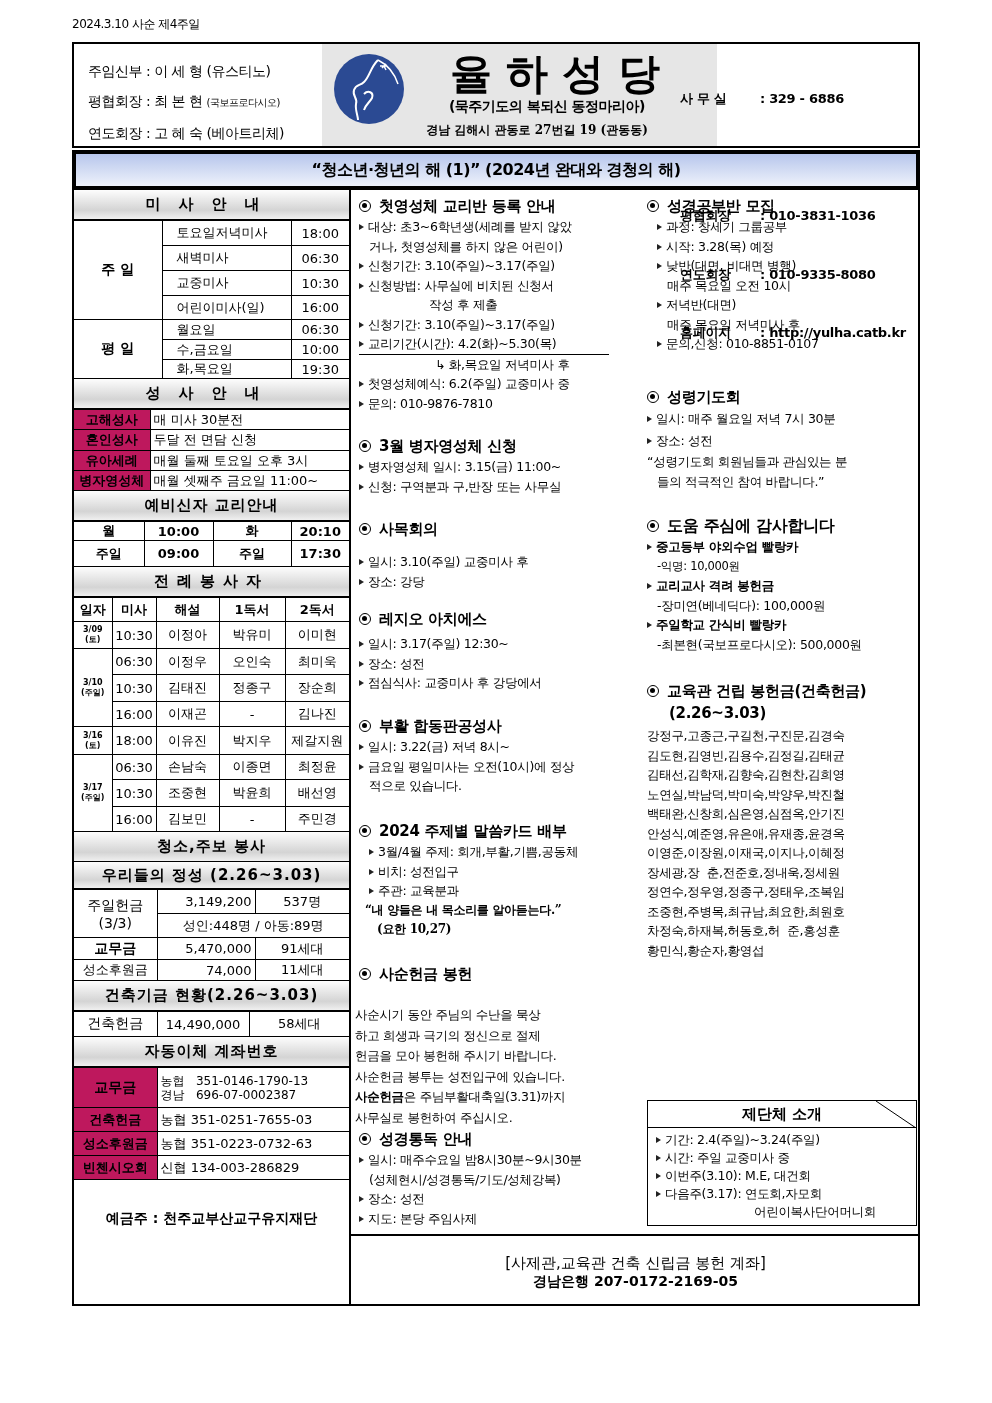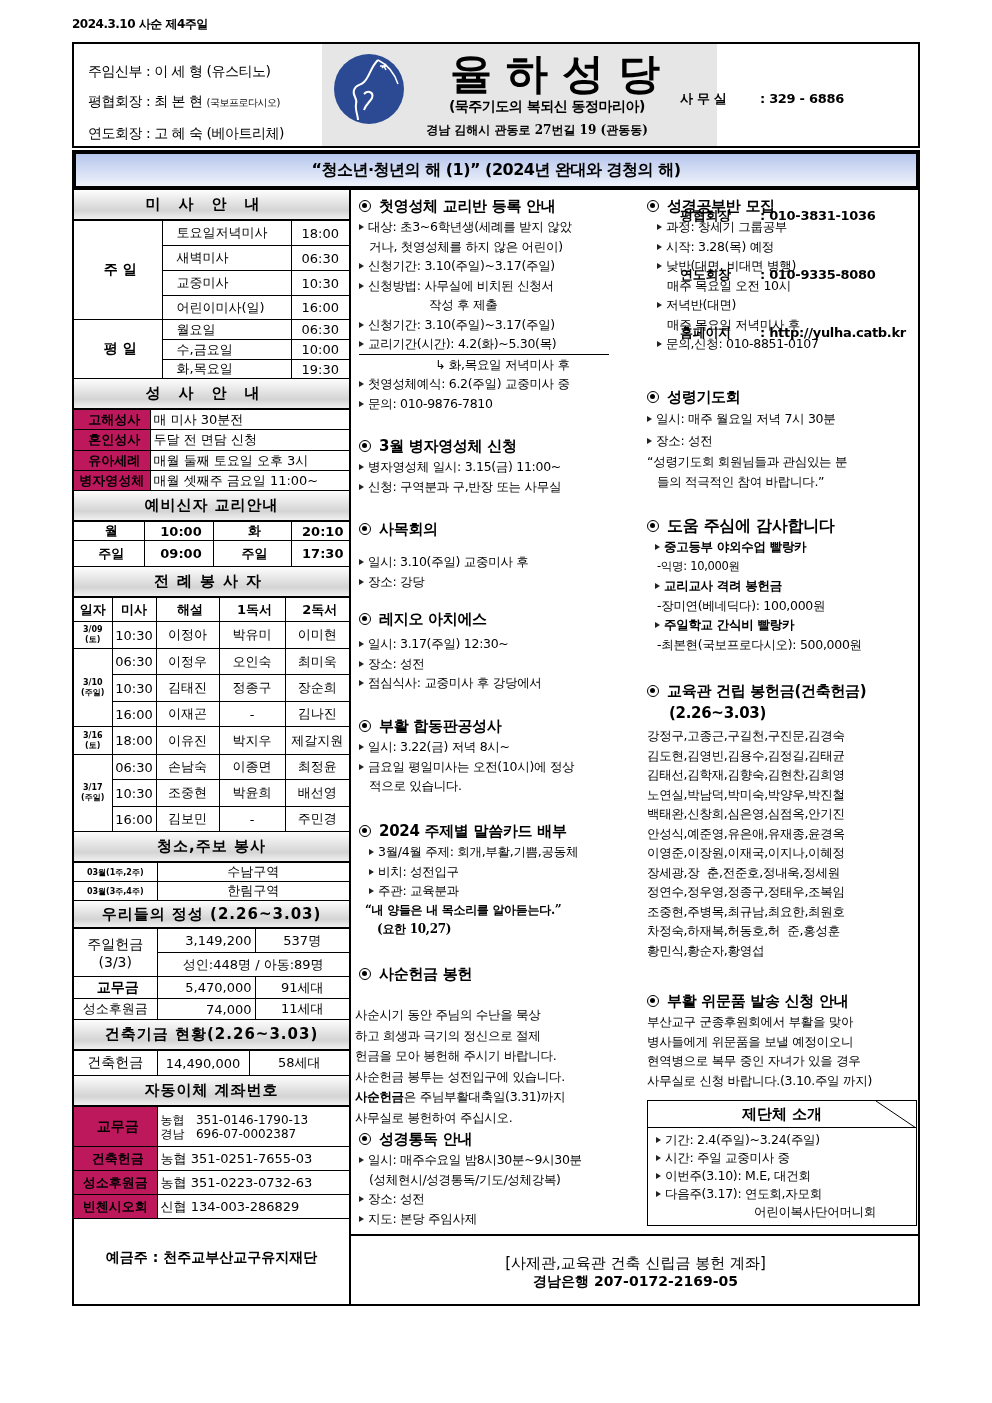--- a/index.html
+++ b/index.html
@@ -1,19 +1,19 @@
 <!DOCTYPE html>
 <html><head>
 <meta charset="utf-8">
 <style>
   * { box-sizing: border-box; margin: 0; padding: 0; }
   html, body { width: 992px; height: 1403px; background: #fff; }
   body { font-family: "DejaVu Sans", "Liberation Sans", sans-serif; color: #000; position: relative; overflow: hidden; }
 
-  .topline { position: absolute; left: 72px; top: 16px; font-size: 12px; font-weight: bold; letter-spacing: -0.5px; }
+  .topline { position: absolute; left: 72px; top: 16px; font-size: 12px; font-weight: normal; letter-spacing: -0.5px; }
 
   
   .header { position: absolute; left: 72px; top: 42px; width: 848px; height: 106px; border: 2px solid #000; background: #fff; }
   .hdr-left { position: absolute; left: 14px; top: 12px; font-size: 14px; line-height: 30px; letter-spacing: -0.5px; }
   .hdr-left .small { font-size: 10px; }
   .hdr-center { position: absolute; left: 248px; top: 0; width: 395px; height: 102px; background: #e6e6e6; }
   .logo { position: absolute; left: 12px; top: 10px; width: 70px; height: 70px; border-radius: 50%; background: #2b4a93; overflow: hidden; }
   .logo svg { width: 70px; height: 70px; }
   .church-name { position: absolute; left: 95px; top: 4px; width: 290px; text-align: center; font-size: 42px; font-weight: bold; letter-spacing: 14px; line-height: 52px; }
   .church-sub { position: absolute; left: 60px; top: 54px; width: 330px; text-align: center; font-size: 14px; font-weight: bold; letter-spacing: -0.5px; }
@@ -36,21 +36,21 @@
 
   
   .sechead { height: 30px; background: linear-gradient(#fdfdfd, #d4d4d4 70%, #f0f0f0); border-bottom: 1px solid #000; display: flex; align-items: center; justify-content: center; font-weight: bold; font-size: 15px; letter-spacing: 1px; }
   .sechead.spaced { letter-spacing: 18px; }
   table { border-collapse: collapse; width: 100%; }
   td { border: 1px solid #000; font-size: 13px; padding: 0 3px; white-space: nowrap; }
   tr td:first-child { border-left: none; }
   tr td:last-child { border-right: none; }
   .c { text-align: center; }
   .r { text-align: right; }
-  .b { font-weight: bold; padding-left: 8px; }
+  .b { font-weight: bold; }
   .gray { background: #be185d; }
   .tiny { font-size: 8px; font-weight: bold; line-height: 10px; }
   .xs { font-size: 8px; font-weight: bold; }
 
   
   .blk { position: absolute; left: 6px; }
   .blk-title { font-size: 15px; font-weight: bold; line-height: 22px; white-space: nowrap; letter-spacing: -0.3px; }
   .bullet-c { display: inline-block; width: 12px; height: 12px; border: 1.5px solid #000; border-radius: 50%; position: relative; margin-right: 8px; vertical-align: -1px; }
   .bullet-c::after { content: ""; position: absolute; left: 2px; top: 2px; width: 5px; height: 5px; border-radius: 50%; background: #000; }
   .ln { font-size: 12.5px; line-height: 19.5px; white-space: nowrap; letter-spacing: -0.3px; }
@@ -239,32 +239,20 @@
       <tr style="height:25px">
             <td class="c" style="padding:0">16:00</td>
             <td class="c">김보민</td>
             <td class="c">-</td>
             <td class="c">주민경</td>
           </tr>
     </tbody>
       </table>
 
     <div class="sechead">청소,주보 봉사</div>
-    <table>
-      <tbody>
-          <tr style="height:19px">
-            <td class="c xs" style="width:83px">03월(1주,2주)</td>
-            <td class="c">수남구역</td>
-          </tr>
-      <tr style="height:19px">
-            <td class="c xs">03월(3주,4주)</td>
-            <td class="c">한림구역</td>
-          </tr>
-    </tbody>
-      </table>
 
     <div class="sechead" style="height:27px">우리들의 정성 (2.26~3.03)</div>
     <table>
       <tbody>
           <tr style="height:24px">
             <td rowspan="2" class="c" style="width:83px;font-size:14px;line-height:18px"><span>주일헌금</span><br><span>(3/3)</span></td>
             <td class="r" style="width:98px">3,149,200</td>
             <td class="c">537명</td>
           </tr>
       <tr style="height:24px">
@@ -429,27 +417,20 @@
         <div class="ln">안성식,예준영,유은애,유재종,윤경옥</div>
         <div class="ln">이영준,이장원,이재국,이지나,이혜정</div>
         <div class="ln" style="white-space:pre">장세광,장  춘,전준호,정내욱,정세원</div>
         <div class="ln">정연수,정우영,정종구,정태우,조복임</div>
         <div class="ln">조중현,주병목,최규남,최요한,최원호</div>
         <div class="ln" style="white-space:pre">차정숙,하재복,허동호,허  준,홍성훈</div>
         <div class="ln">황민식,황순자,황영섭</div>
       </div>
     </div>
 
-    <div class="blk" style="top:800px">
-      <div class="blk-title"><span class="bullet-c"></span><span>부활 위문품 발송 신청 안내</span></div>
-      <div class="ln">부산교구 군종후원회에서 부활을 맞아</div>
-      <div class="ln">병사들에게 위문품을 보낼 예정이오니</div>
-      <div class="ln">현역병으로 복무 중인 자녀가 있을 경우</div>
-      <div class="ln">사무실로 신청 바랍니다.(3.10.주일 까지)</div>
-    </div>
   </div>
 
   <div class="jedan">
     <div class="jedan-head">
       <span>제단체 소개</span>
       <svg style="position:absolute;right:0;top:0" width="40" height="27">
           <line x1="0" y1="0" x2="40" y2="27" stroke="#000" stroke-width="1"></line>
         </svg>
     </div>
     <div class="jedan-body">

